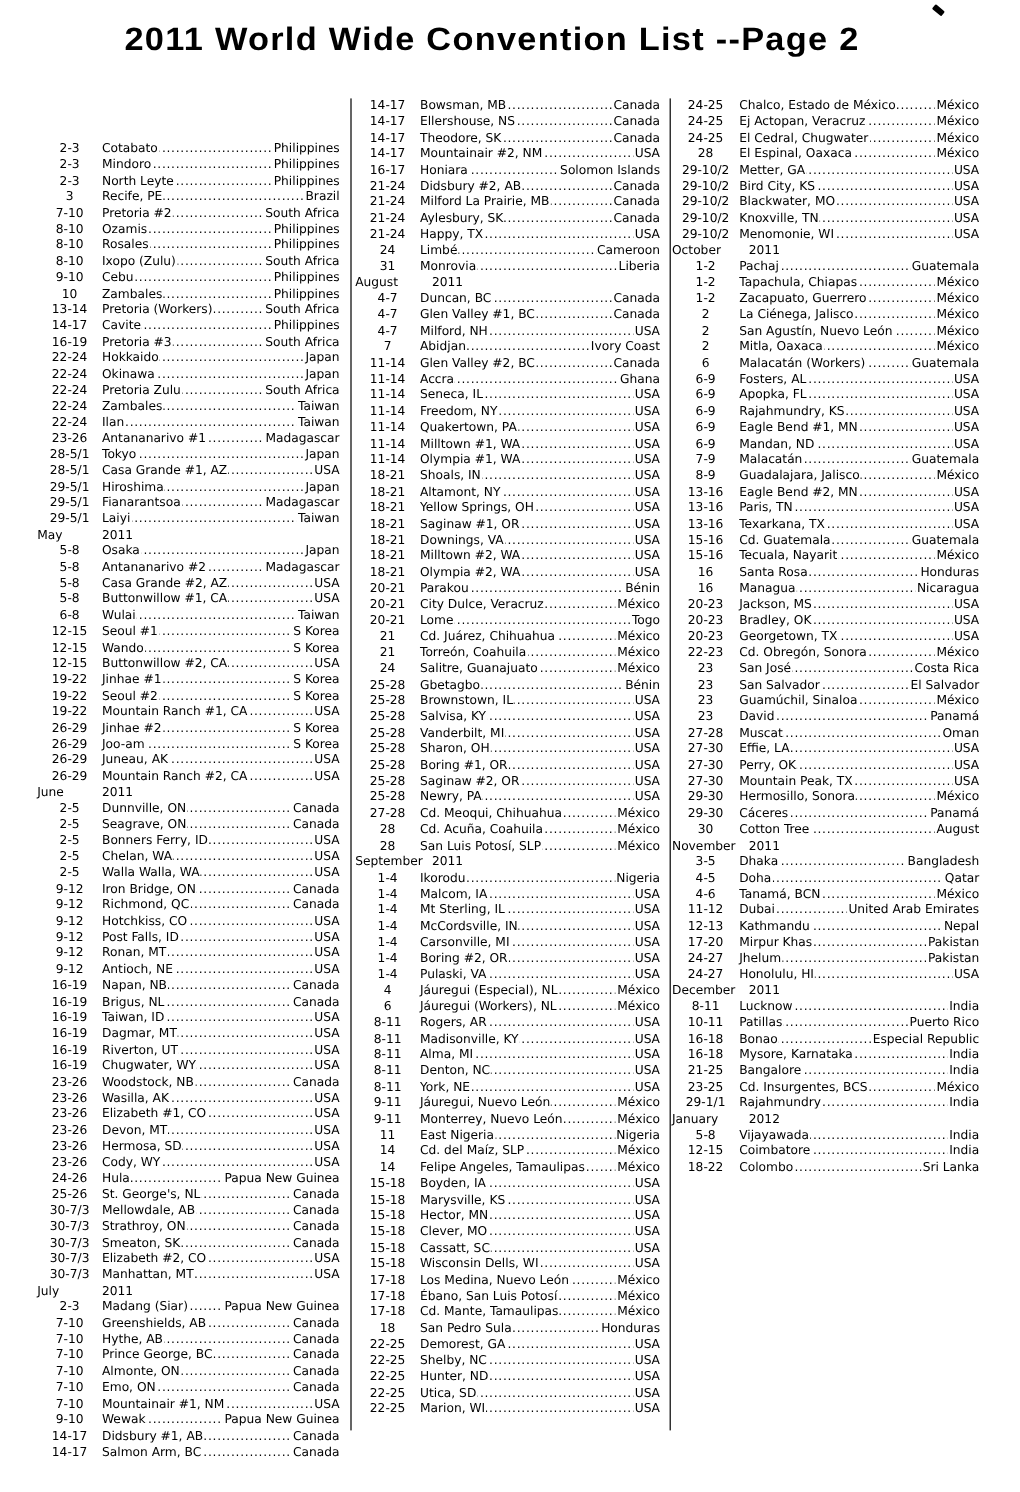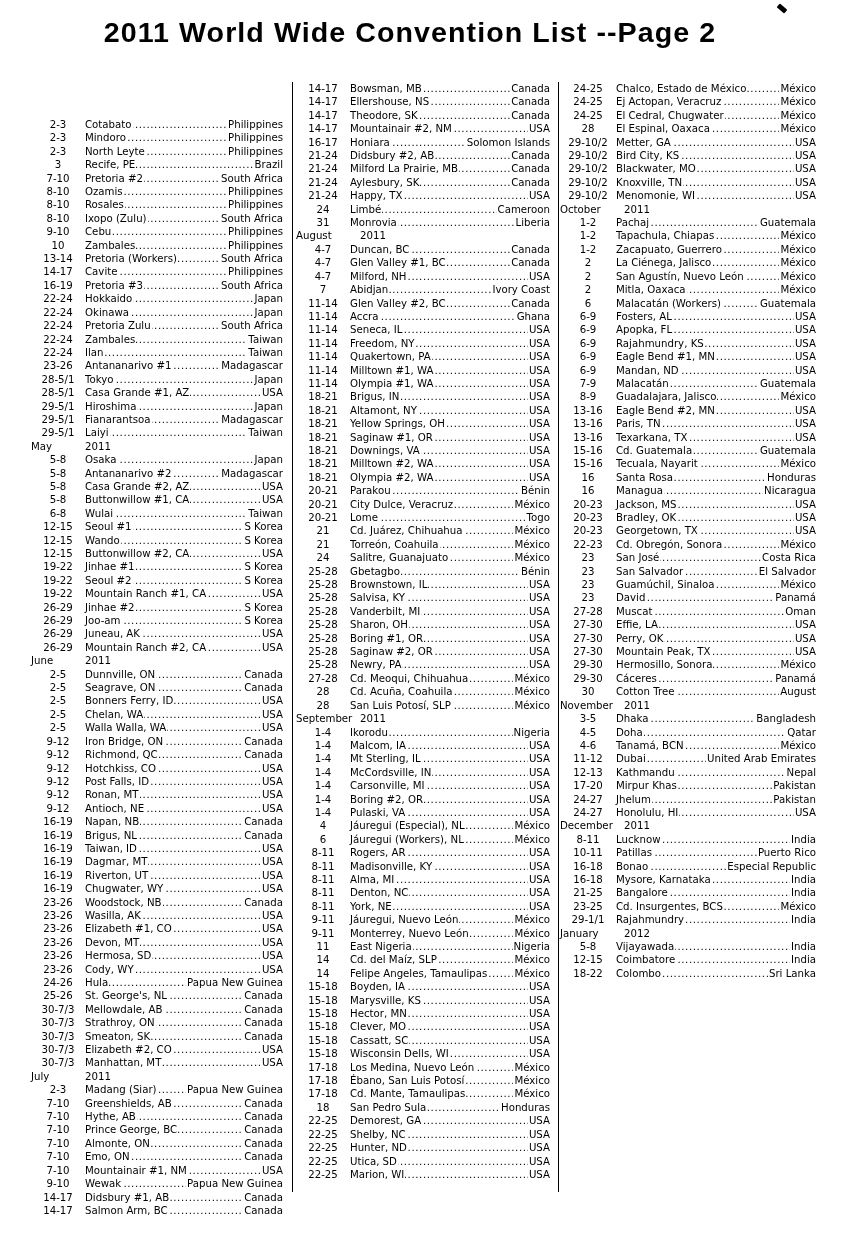--- a/index.html
+++ b/index.html
@@ -563,21 +563,21 @@
       <span class="place"><span class="name">Milltown #1, WA</span></span>
       <span class="country">USA</span>
     </div>
     <div class="row">
       <span class="date">11-14</span>
       <span class="place"><span class="name">Olympia #1, WA</span></span>
       <span class="country">USA</span>
     </div>
     <div class="row">
       <span class="date">18-21</span>
-      <span class="place"><span class="name">Brigus, IN</span></span>
+      <span class="place"><span class="name">Shoals, IN</span></span>
       <span class="country">USA</span>
     </div>
     <div class="row">
       <span class="date">18-21</span>
       <span class="place"><span class="name">Altamont, NY</span></span>
       <span class="country">USA</span>
     </div>
     <div class="row">
       <span class="date">18-21</span>
       <span class="place"><span class="name">Yellow Springs, OH</span></span>

